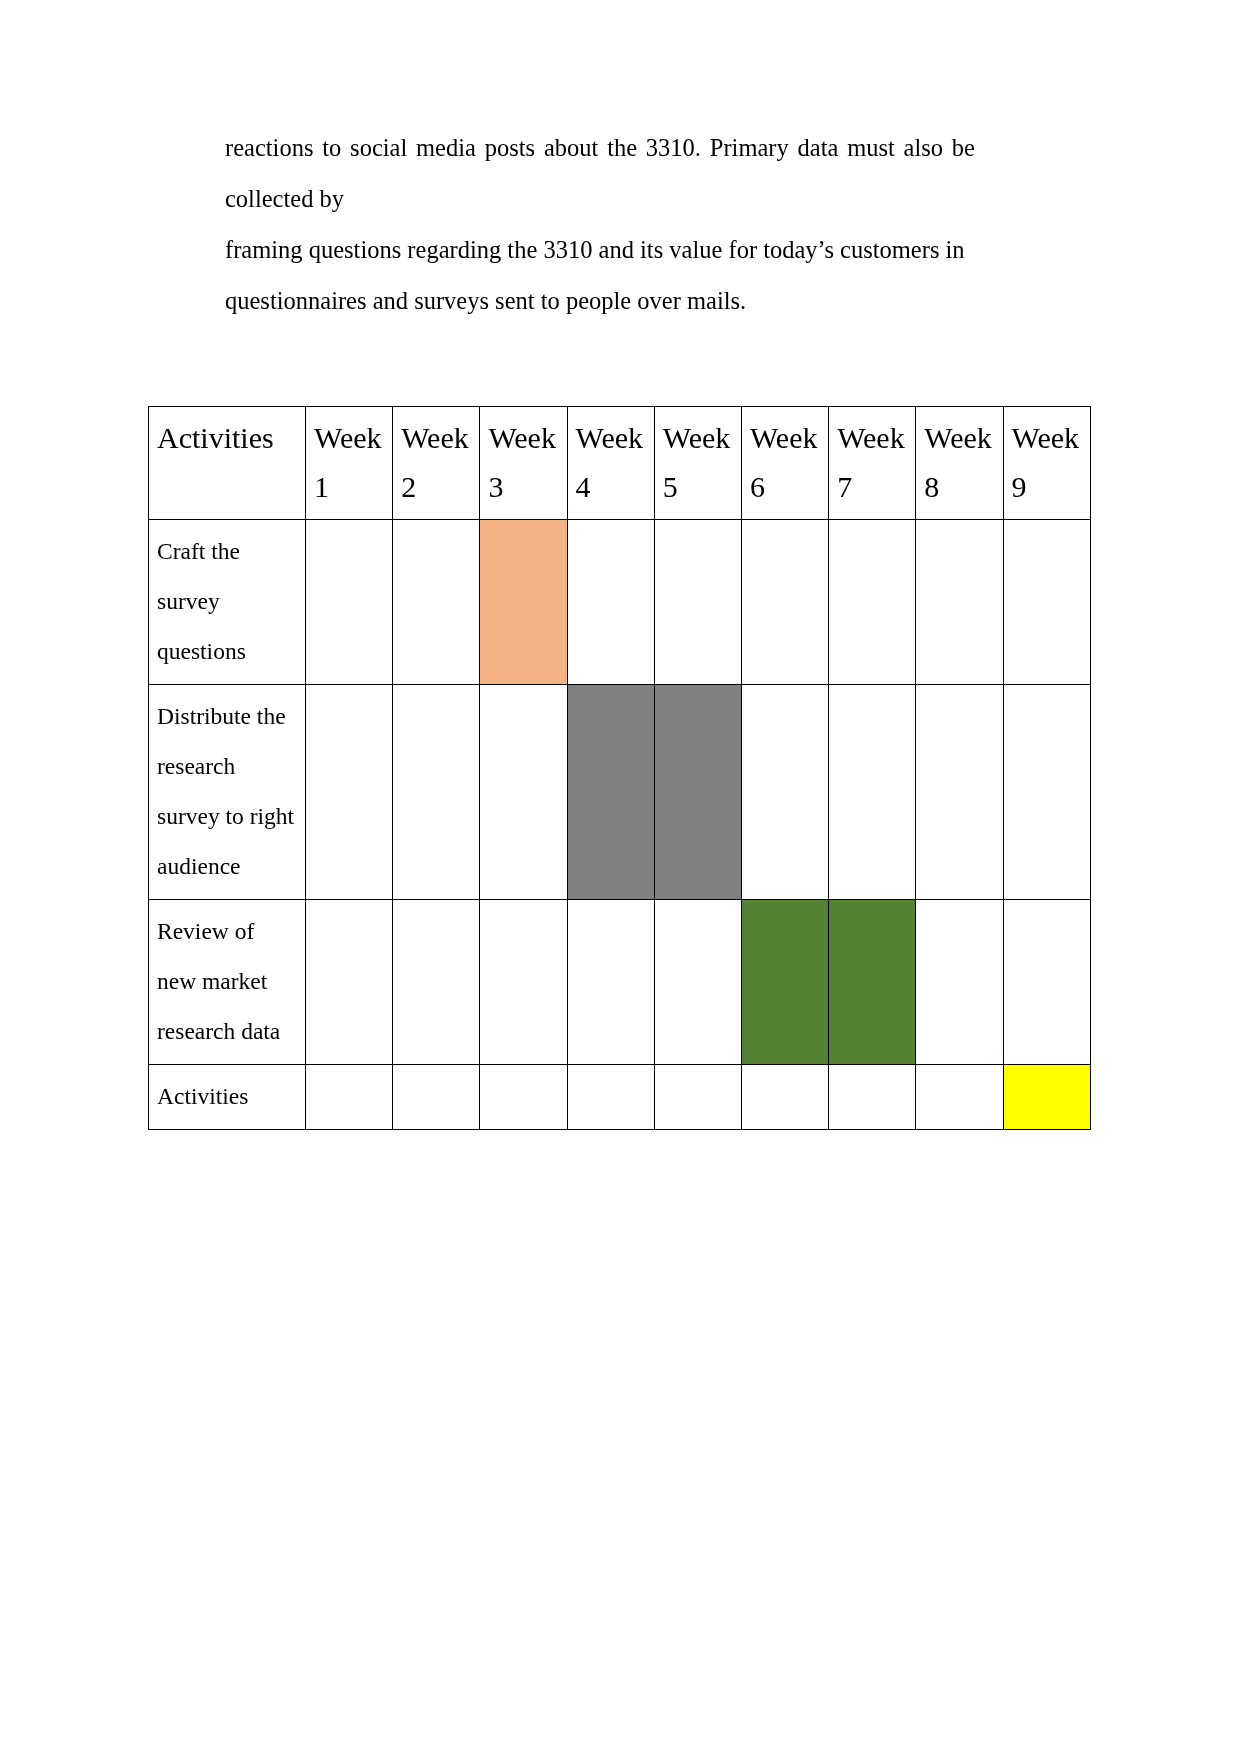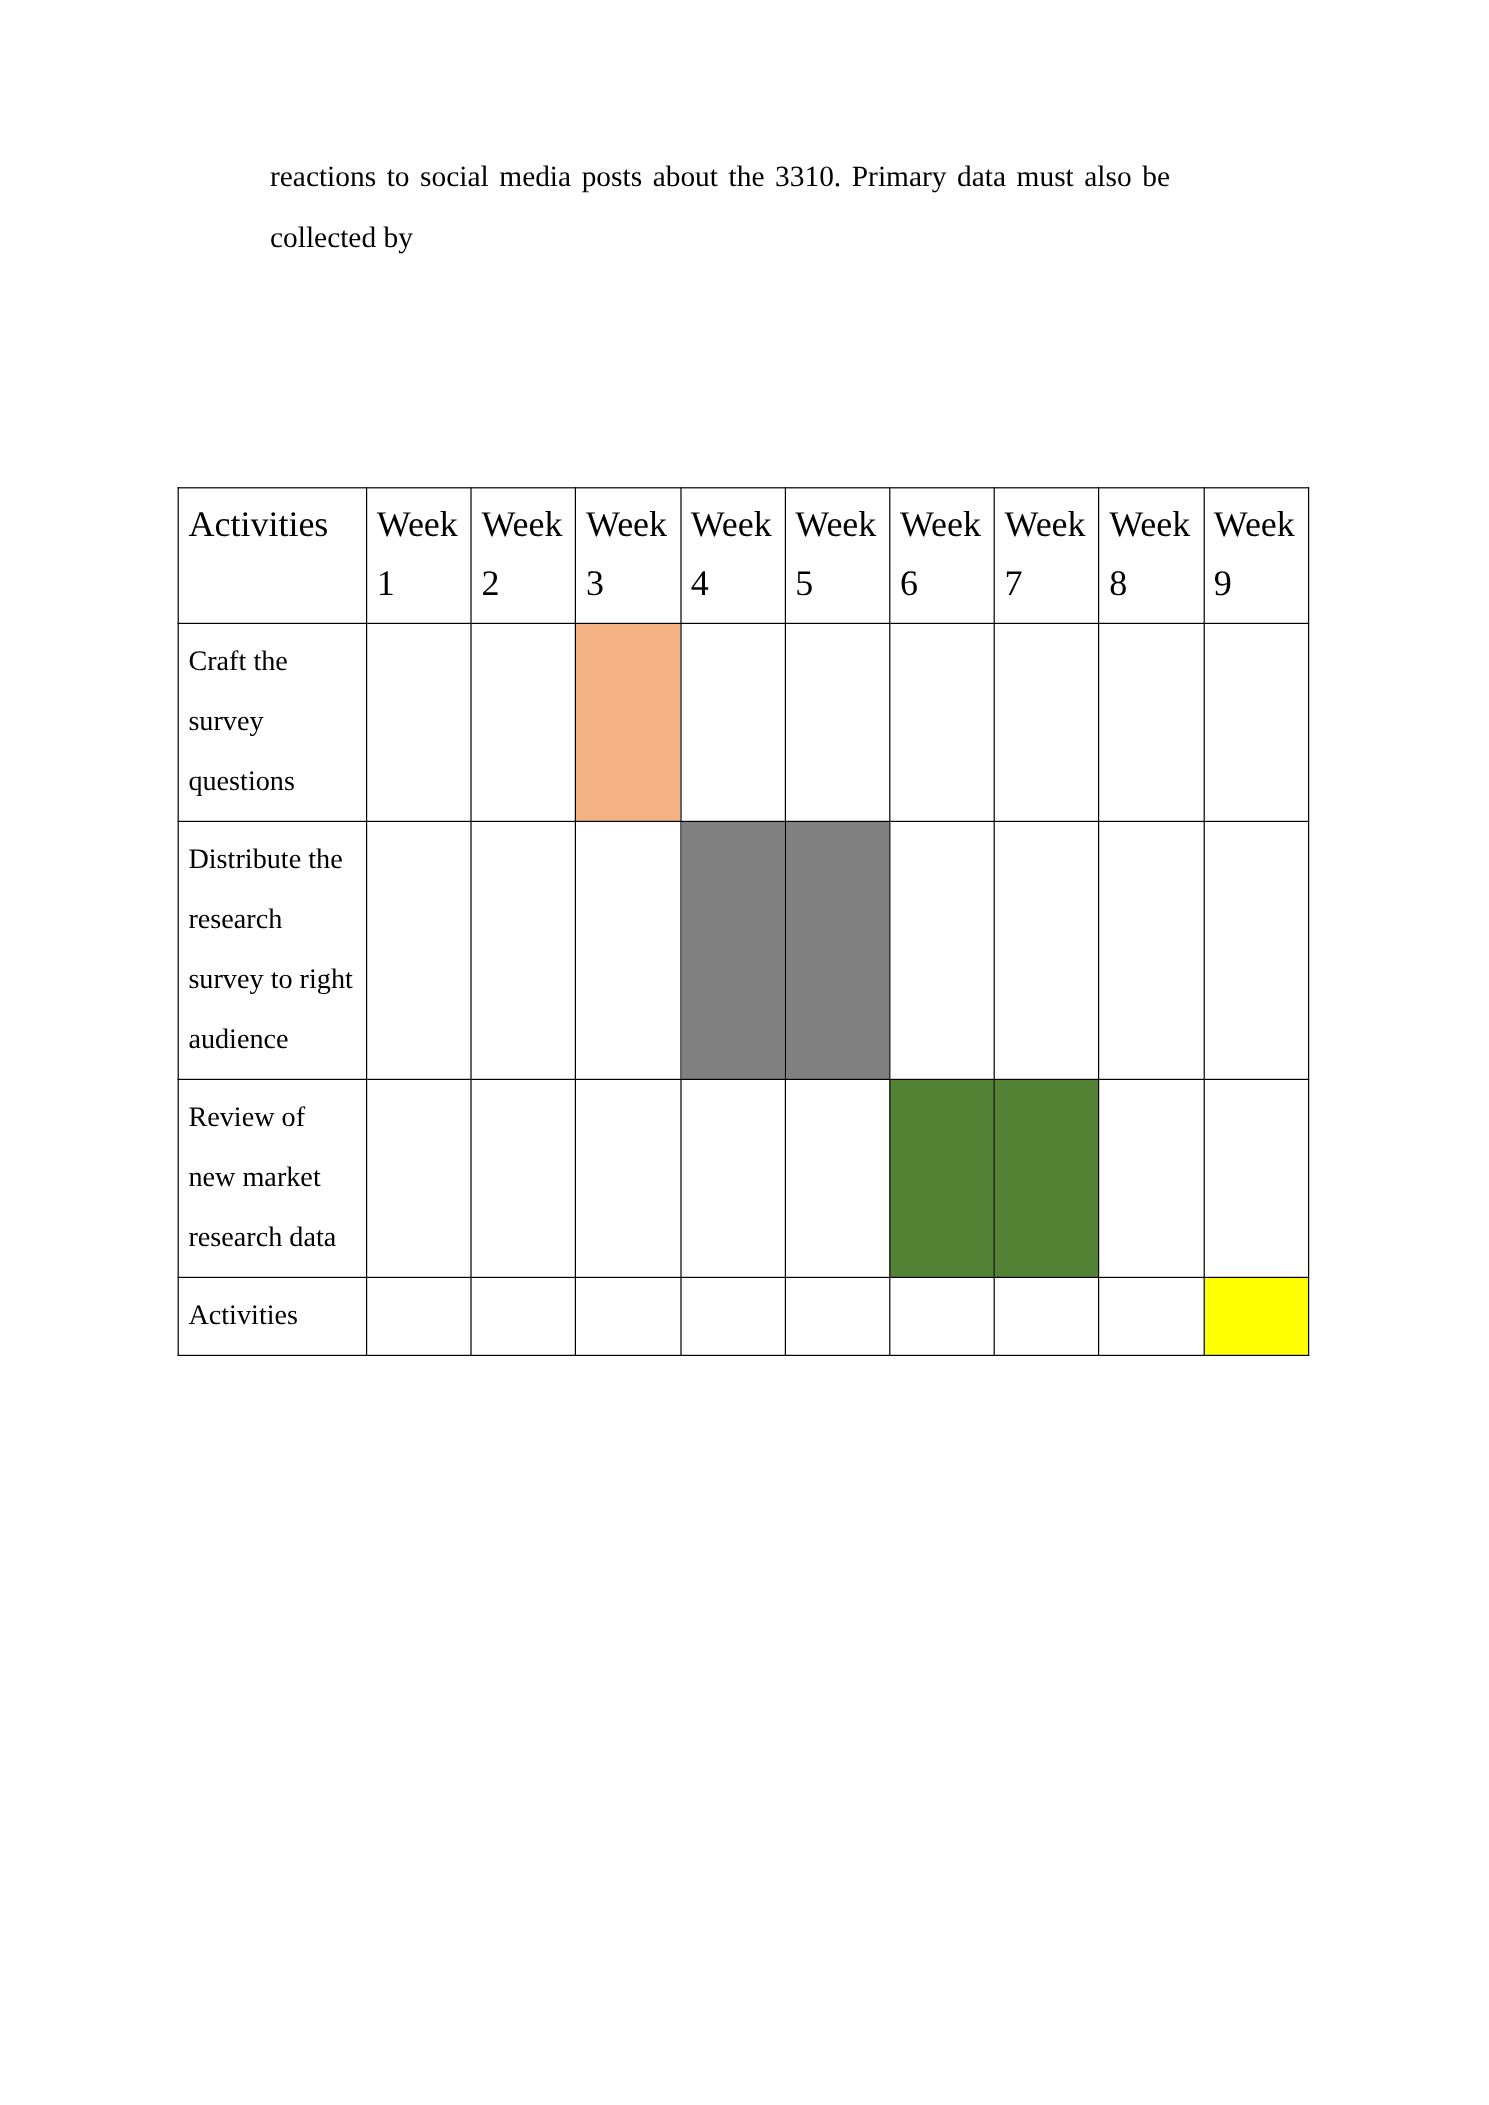--- a/index.html
+++ b/index.html
@@ -95,20 +95,26 @@
 </style>
 </head>
 <body>
 
 <div class="page">
 
   <div class="para-block">
     <p class="para">
       <span>reactions to social media posts about the 3310. Primary data must also be collected by</span>
     </p>
+    <p class="para">
+      <span>framing questions regarding the 3310 and its value for today’s customers in</span>
+    </p>
+    <p class="para lastline">
+      <span>questionnaires and surveys sent to people over mails.</span>
+    </p>
   </div>
 
   <div class="gantt-wrap">
     <table class="gantt">
       <colgroup>
         <col class="c-act">
         <col class="c-wk">
           <col class="c-wk">
           <col class="c-wk">
           <col class="c-wk">

